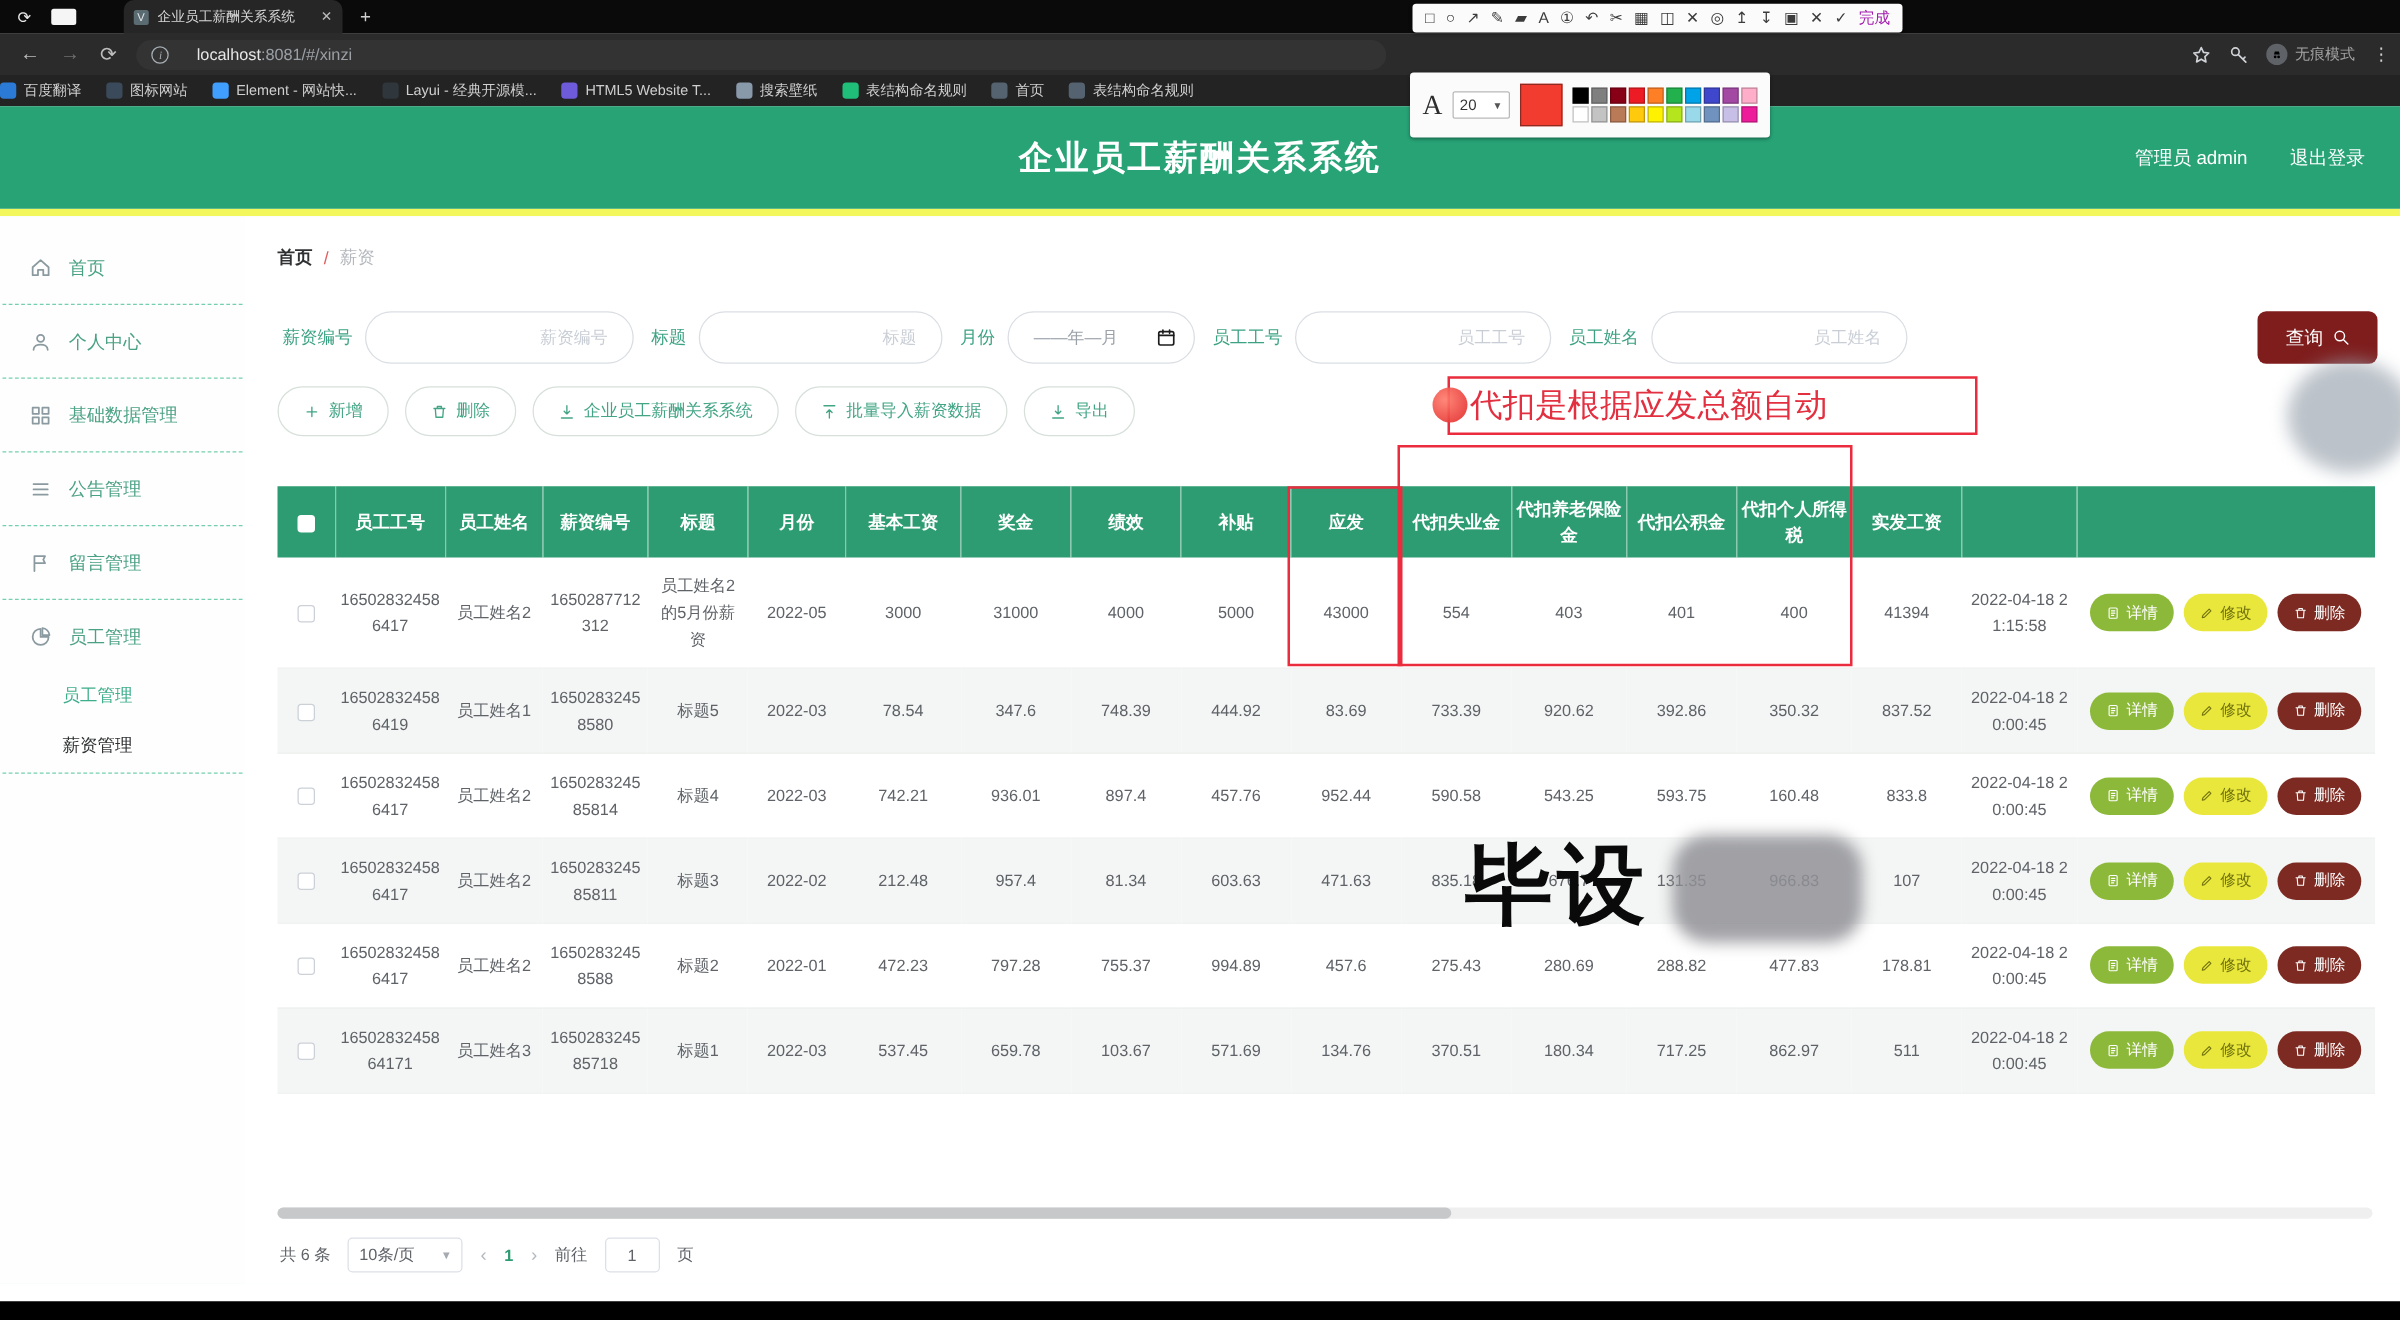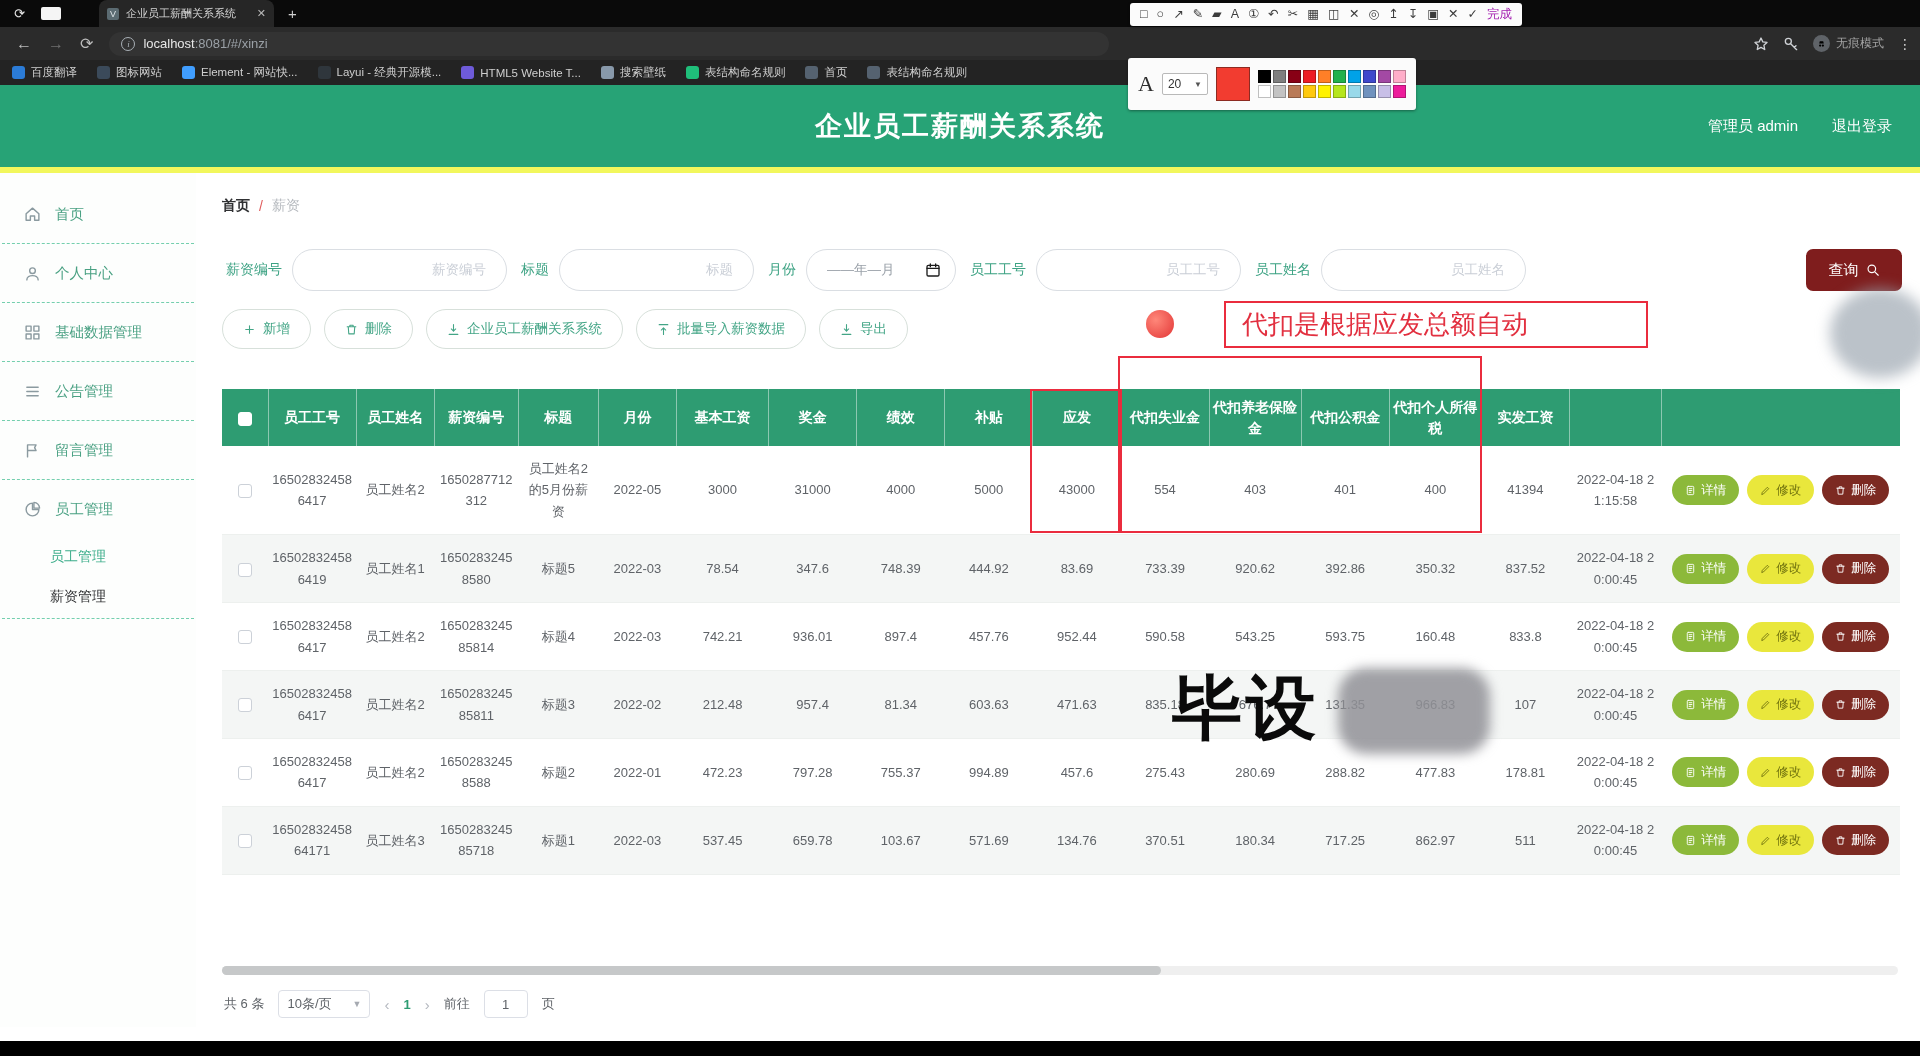--- a/index.html
+++ b/index.html
@@ -14,30 +14,30 @@
   .tab-fav { width:12px; height:12px; border-radius:2px; background:#5b6b72; color:#dfe5e8; font-size:9px; line-height:12px; text-align:center; flex:none; }
   .tab-title { color:#d6d6d6; font-size:11px; margin-left:7px; white-space:nowrap; overflow:hidden; flex:1; }
   .tab-close { color:#b9b9b9; font-size:11px; margin-left:6px; }
   .newtab { color:#cfcfcf; font-size:15px; margin-left:14px; }
 
   .navbar { position:relative; height:33px; background:#2b2b2b; display:flex; align-items:center; }
   .nav-ic { color:#bdbdbd; font-size:16px; margin-left:16px; }
   .nav-ic.dim { color:#6f6f6f; }
   .omnibox { display:flex; align-items:center; height:24px; margin-left:16px; width:1000px; background:#333; border-radius:12px; padding:0 12px; }
   .info-badge { width:14px; height:14px; border:1.4px solid #a9b0b6; border-radius:50%; color:#a9b0b6; font-size:9px; font-style:italic; text-align:center; line-height:12px; flex:none; font-family:"Liberation Serif",serif; }
-  .url { margin-left:8px; font-size:13px; color:#e7e7e7; }
+  .url { margin-left:22px; font-size:13px; color:#e7e7e7; }
   .url .rest { color:#9aa0a6; }
   .nav-right { position:absolute; right:8px; top:0; height:33px; display:flex; align-items:center; gap:14px; }
   .nav-right .icn { color:#cfd2d6; font-size:14px; width:16px; height:16px; }
   .incog { display:flex; align-items:center; gap:6px; color:#a3a3a3; font-size:12px; }
   .incog-ball { width:17px; height:17px; border-radius:50%; background:#5f6368; color:#fff; display:flex; align-items:center; justify-content:center; }
   .incog-ball svg { width:11px; height:11px; }
   .kebab { color:#cfcfcf; font-size:14px; letter-spacing:0; }
 
-  .bookmarks { height:25px; background:#232323; display:flex; align-items:center; gap:20px; padding-left:12px; }
+  .bookmarks { height:25px; background:#232323; display:flex; align-items:center; gap:20px; }
   .bm { display:flex; align-items:center; gap:6px; }
   .bm-ico { width:13px; height:13px; border-radius:3px; flex:none; }
   .bm-label { color:#cfcfcf; font-size:11.5px; white-space:nowrap; }
 
   
   .snipbar { position:absolute; left:1130px; top:3px; height:23px; background:#fbfbfb; border-radius:3px; display:flex; align-items:center; gap:9px; padding:0 10px; z-index:40; box-shadow:0 1px 3px rgba(0,0,0,.4); }
   .snip-ic { color:#3c3c3c; font-size:12.5px; line-height:1; }
   .snip-done { color:#a21caf; font-size:12.5px; }
   .palettebox { position:absolute; left:1128px; top:31px; height:52px; background:#fbfbfb; border-radius:3px; display:flex; align-items:center; gap:8px; padding:0 10px; z-index:40; box-shadow:0 1px 3px rgba(0,0,0,.4); }
   .pal-A { font-size:22px; color:#2d2d2d; font-family:"Liberation Serif",serif; }
@@ -104,21 +104,21 @@
   .pnum { color:#2e9c72; font-weight:700; }
   .goto-box { width:44px; height:28px; border:1px solid #dcdfe6; border-radius:4px; display:flex; align-items:center; justify-content:center; background:#fff; }
 
   .bottom-bar { position:absolute; left:0; bottom:0; width:1920px; height:15px; background:#000; }
 
   
   .ovl { position:absolute; z-index:50; }
   .ann-rect { border:2.5px solid #ea2c3e; }
   .ann-box1 { left:1030px; top:389px; width:92px; height:144px; }
   .ann-box2 { left:1118px; top:356px; width:364px; height:177px; }
-  .ann-textbox { left:1224px; top:301px; width:424px; height:47px; display:flex; align-items:center; }
+  .ann-textbox { left:1158px; top:301px; width:424px; height:47px; display:flex; align-items:center; }
   .ann-text { color:#e23040; font-size:26px; padding-left:16px; white-space:nowrap; }
   .ann-circle { left:1146px; top:310px; width:28px; height:28px; border-radius:50%; background:radial-gradient(circle at 35% 35%, #ff7d6e, #e02424); opacity:.92; z-index:51; }
 
   .ime-pop { left:1556px; top:294px; width:356px; height:72px; background:#fff; border-radius:10px; box-shadow:0 2px 10px rgba(0,0,0,.28); z-index:60; padding:7px 0 0 18px; }
   .ime-typed { font-size:15px; color:#222; }
   .ime-caret { display:inline-block; width:1px; height:14px; background:#222; vertical-align:-2px; margin-left:1px; }
   .ime-cands { margin-top:6px; font-size:15px; color:#333; display:flex; align-items:center; }
   .ime-cand { margin-right:16px; }
   .ime-pager { color:#9aa0a6; font-size:13px; letter-spacing:5px; }
   .blob { border-radius:50%; filter:blur(7px); }

